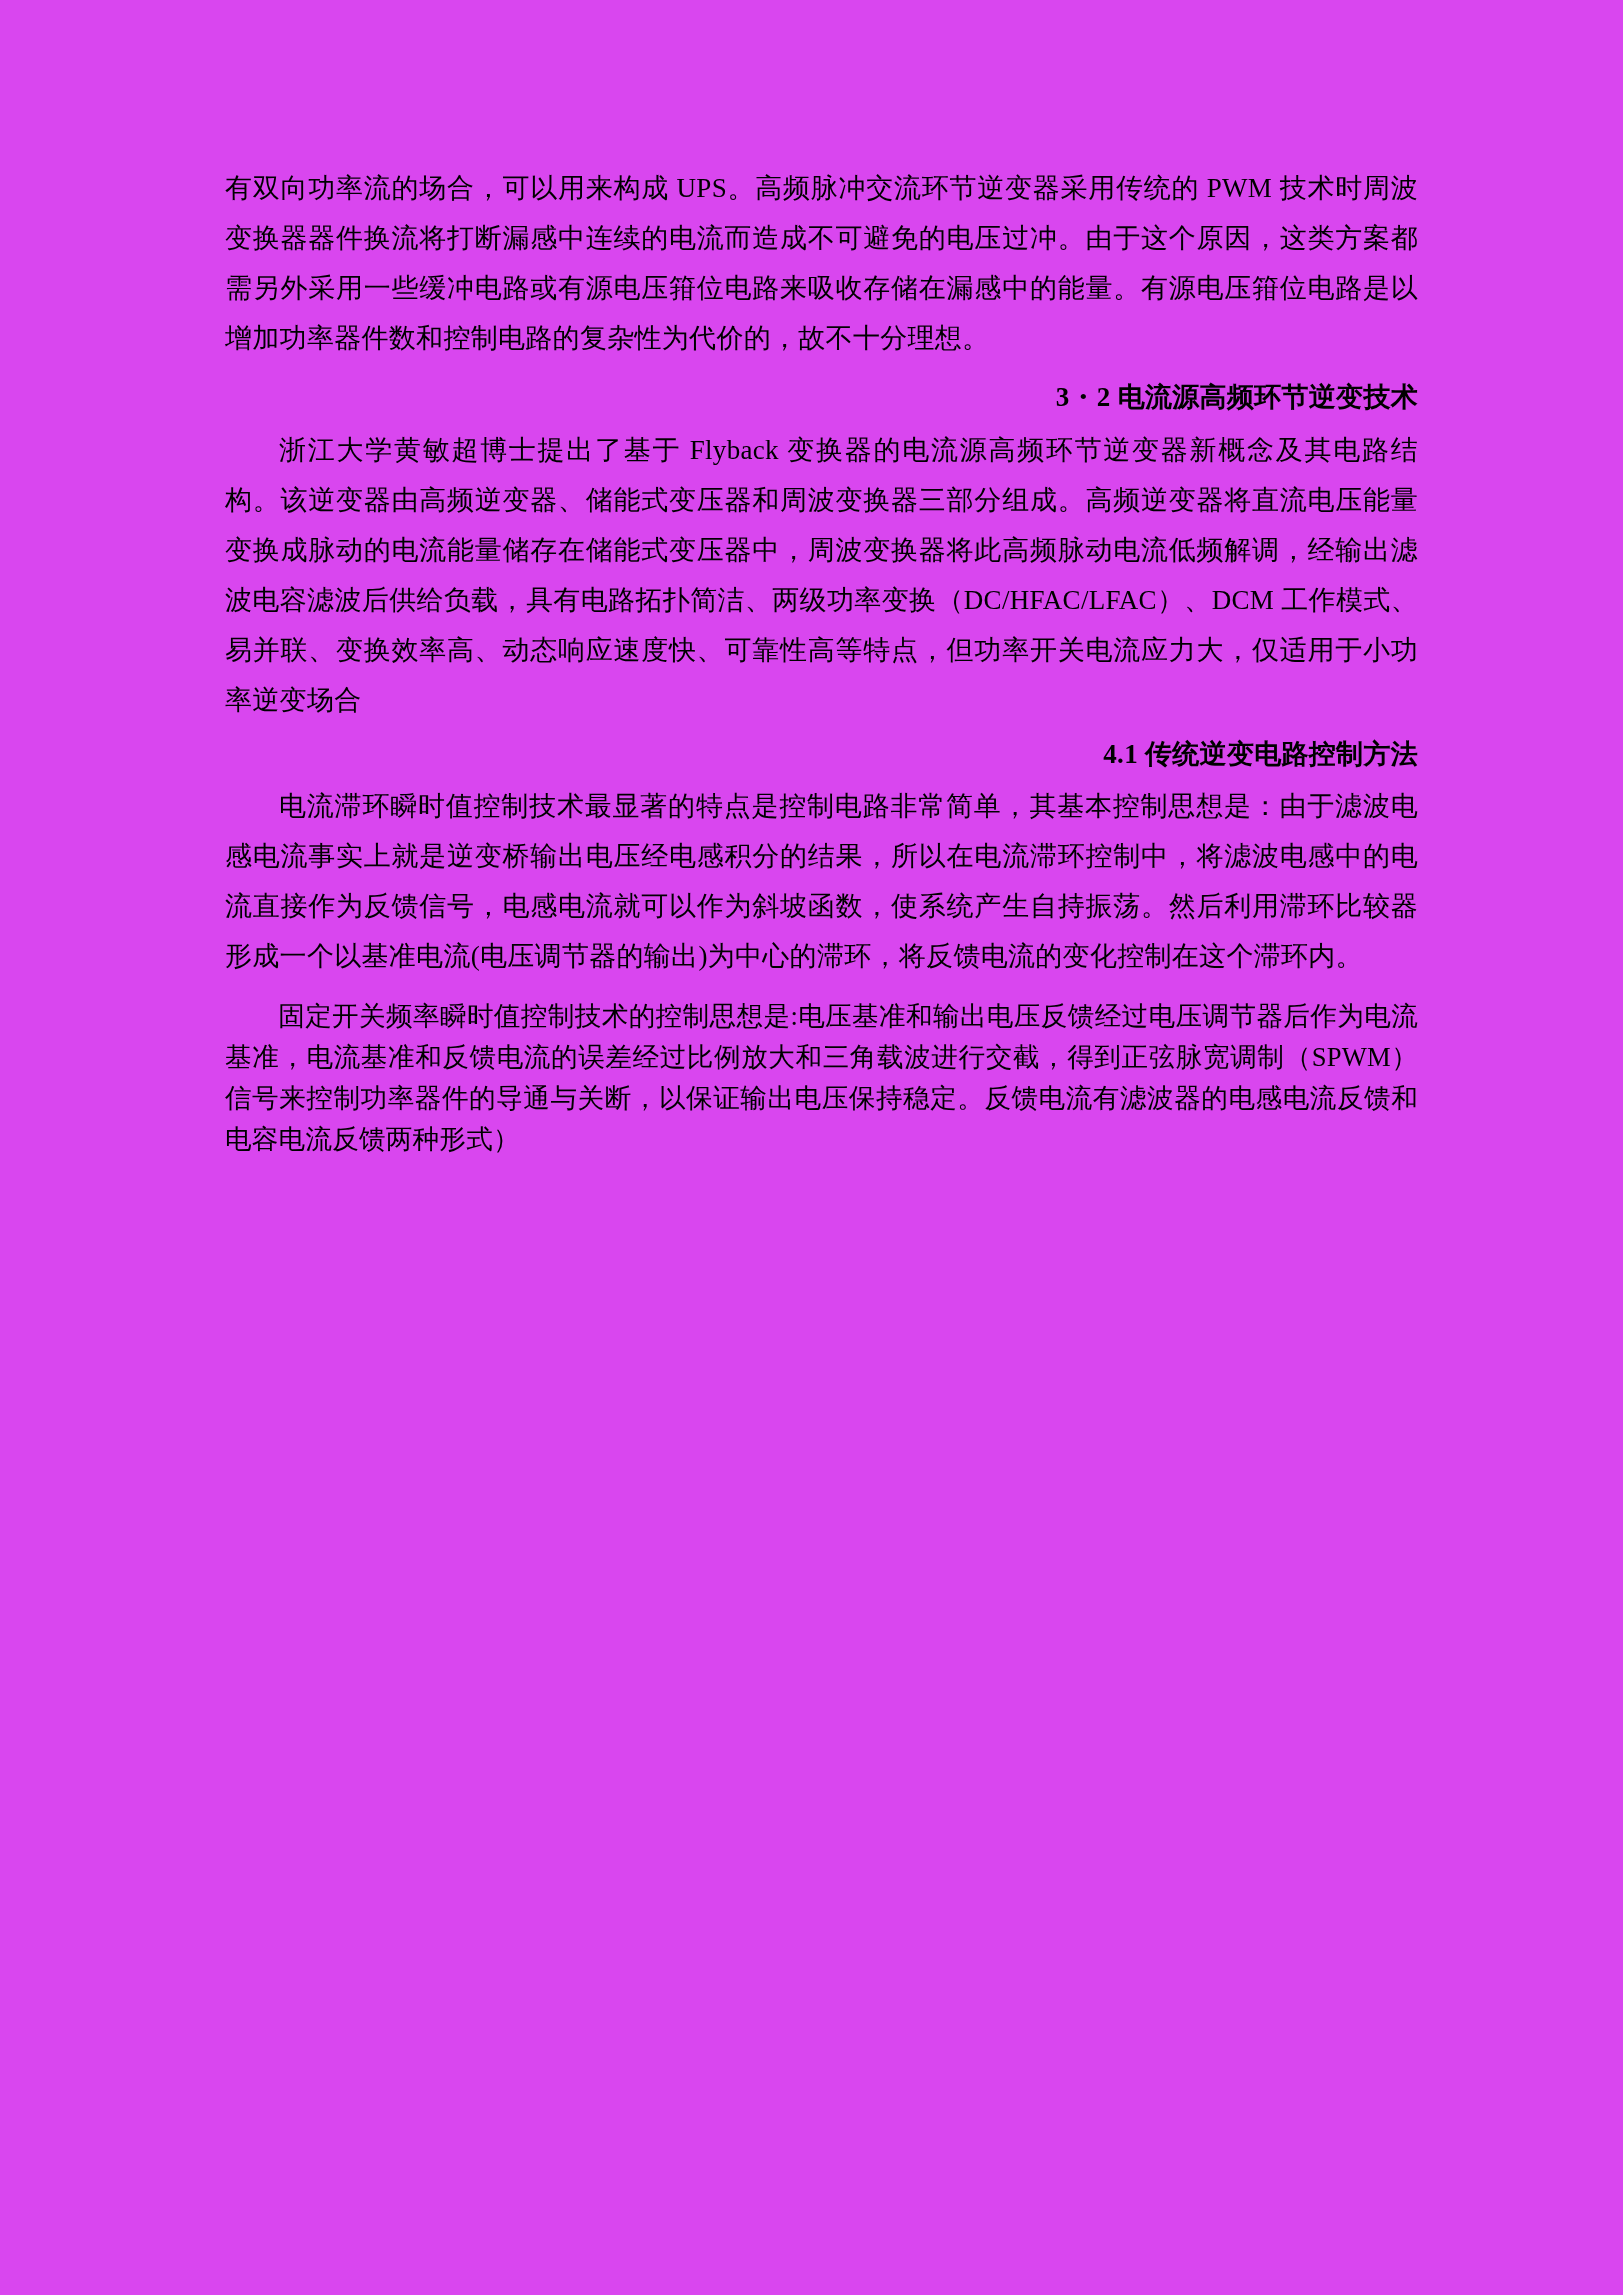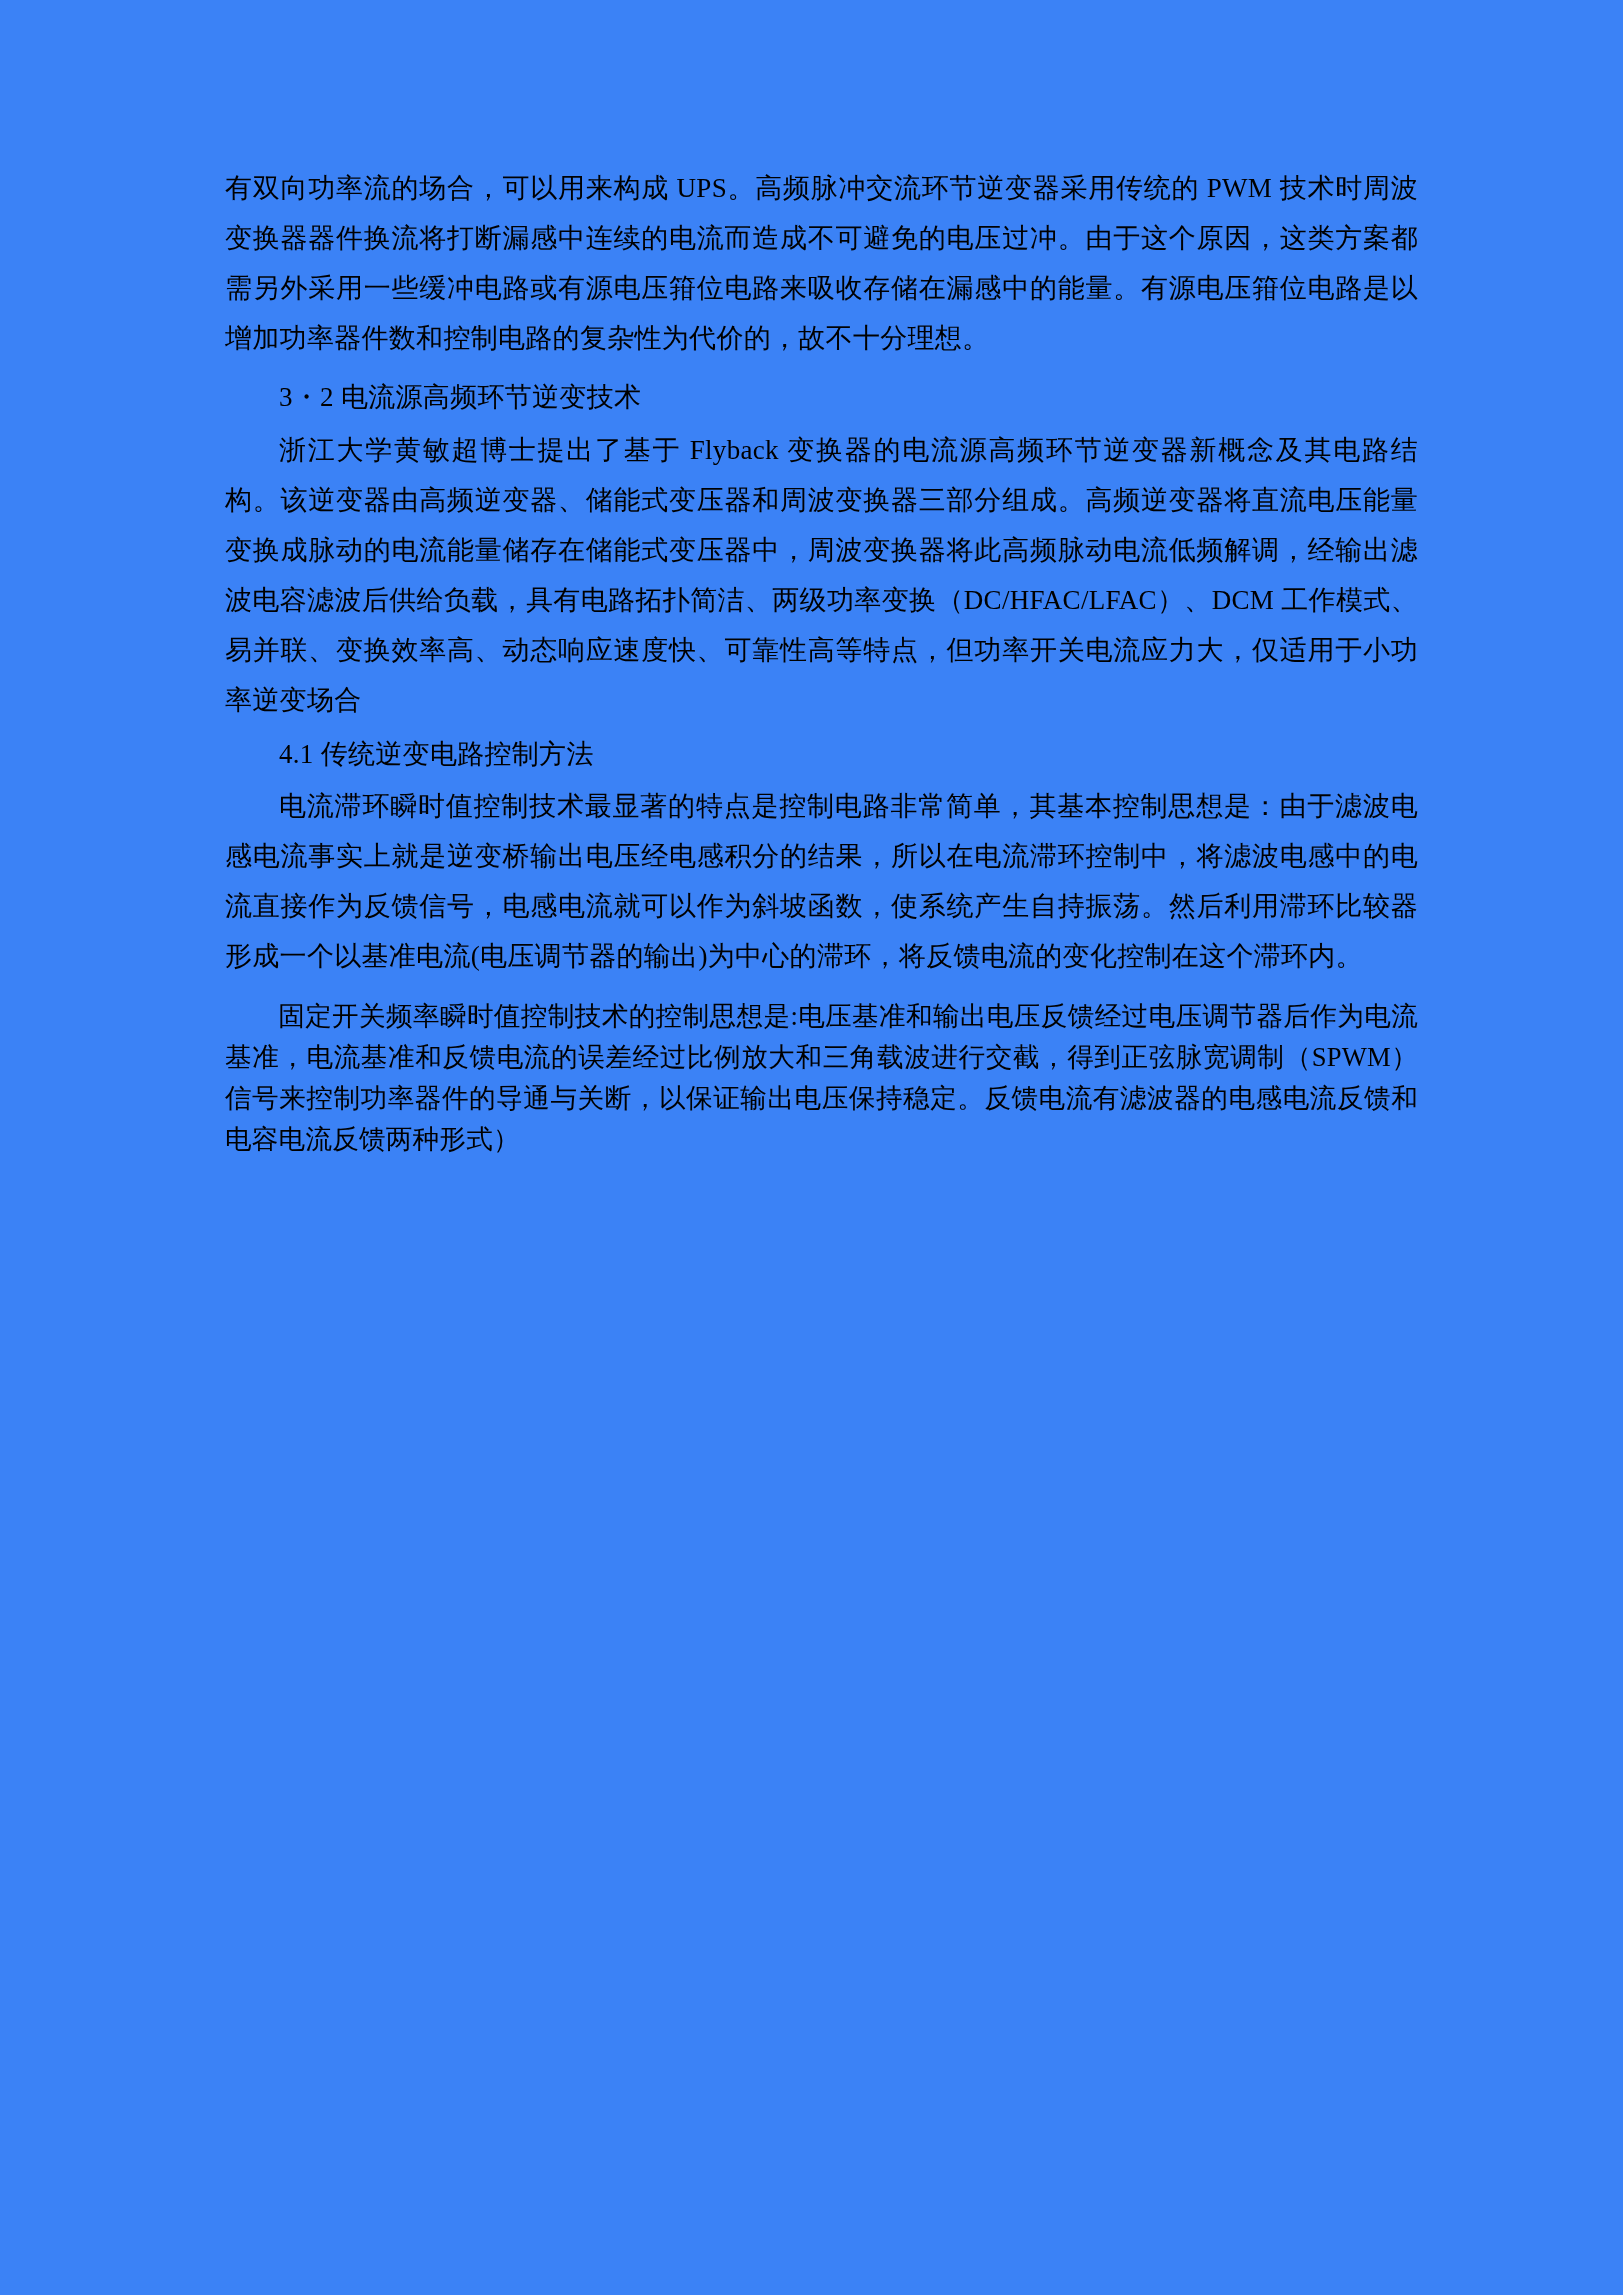--- a/index.html
+++ b/index.html
@@ -7,21 +7,21 @@
     padding: 0;
     background: #ffffff;
   }
   body {
     font-family: "Liberation Serif", "DejaVu Serif", serif;
     color: #000000;
   }
   .page {
     width: 1623px;
     height: 2295px;
-    background: #3b82f6;
+    background: #d946ef;
     position: relative;
     box-sizing: border-box;
     padding: 164px 205px 136px 225px;
   }
   .doc {
     width: 100%;
   }
   p, h2, h3, h4 {
     margin: 0;
     padding: 0;
@@ -33,26 +33,27 @@
     text-justify: inter-ideograph;
     text-indent: 2em;
     margin-bottom: 1.4px;
     letter-spacing: 0.3px;
   }
   .para-noindent {
     text-indent: 0;
   }
   .heading {
     font-size: 27px;
-    font-weight: normal;
+    font-weight: bold;
     line-height: 1.85;
     text-indent: 2em;
     margin-top: 9.5px;
     margin-bottom: 2.7px;
     letter-spacing: 0.3px;
+    text-align: right;
   }
   .heading-tight {
     margin-top: 4.1px;
   }
   .para-tight {
     font-size: 26.6px;
     line-height: 1.55;
     text-align: justify;
     text-justify: inter-ideograph;
     text-indent: 2em;

